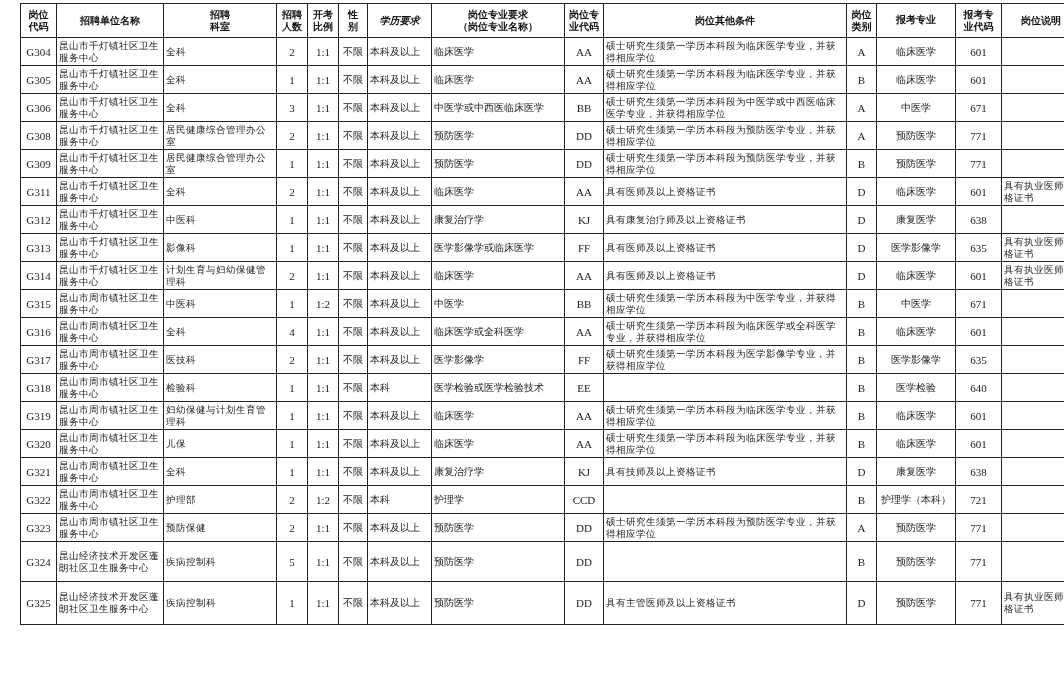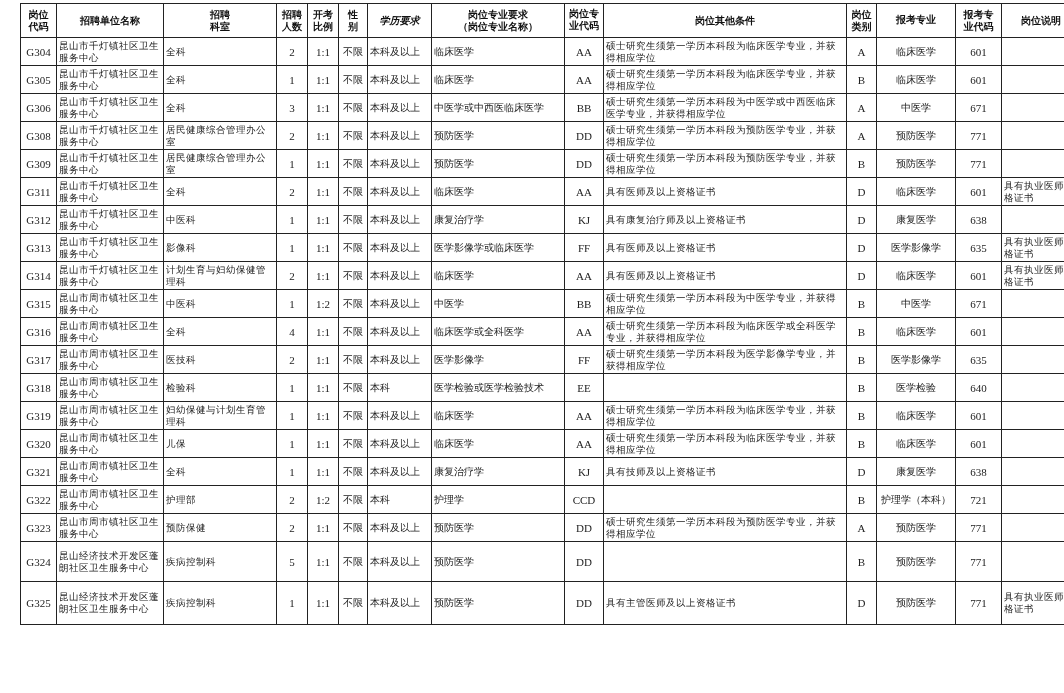--- a/index.html
+++ b/index.html
@@ -44,21 +44,21 @@
 科室</th>
         <th style="white-space: pre-line;">招聘
 人数</th>
         <th style="white-space: pre-line;">开考
 比例</th>
         <th style="white-space: pre-line;">性
 别</th>
         <th style="white-space: pre-line; font-style: italic;">学历要求</th>
         <th style="white-space: pre-line;">岗位专业要求
 （岗位专业名称）</th>
-        <th style="white-space: pre-line; font-family: Liberation Mono, monospace;">岗位专
+        <th style="white-space: pre-line;">岗位专
 业代码</th>
         <th style="white-space: pre-line;">岗位其他条件</th>
         <th style="white-space: pre-line;">岗位
 类别</th>
         <th style="white-space: pre-line; font-family: Liberation Mono, monospace;">报考专业</th>
         <th style="white-space: pre-line;">报考专
 业代码</th>
         <th style="white-space: pre-line;">岗位说明</th>
       </tr>
   </thead>

